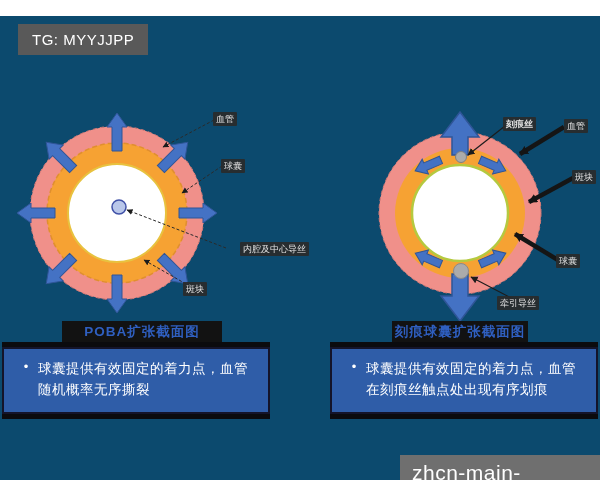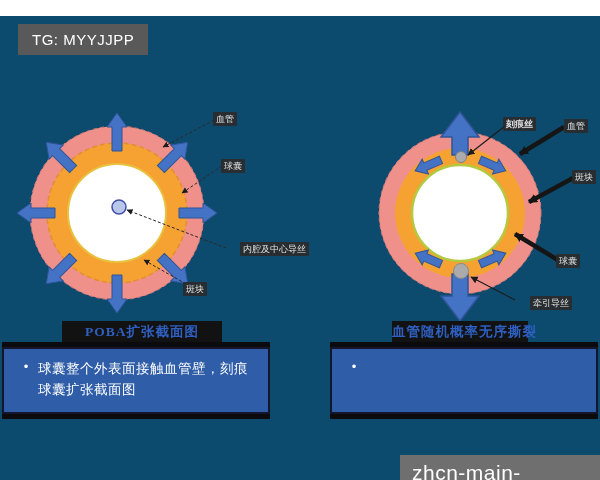--- a/index.html
+++ b/index.html
@@ -7,21 +7,21 @@
           font-family:"Liberation Sans", sans-serif;margin-top:16px;}
   .badge{position:absolute;background:#595959;color:#fff;font-size:15px;
          padding:7px 14px;letter-spacing:0.5px;}
   #tg-badge{left:18px;top:8px;}
   #watermark{left:400px;top:439px;background:#6f6f6f;font-size:21px;padding:6px 12px;}
   svg{position:absolute;left:0;top:0;}
   .chip{position:absolute;background:rgba(42,42,42,0.92);color:#e3e3e3;font-size:9px;
         line-height:12px;padding:1px 3px;white-space:nowrap;border-radius:1px;z-index:5;}
   .title-chip{position:absolute;background:#121212;color:#2f5fc0;font-weight:bold;
         font-size:13.5px;text-align:center;line-height:21px;height:21px;z-index:5;
-        letter-spacing:1px;white-space:nowrap;font-family:Liberation Serif, serif;}
+        letter-spacing:1px;white-space:nowrap;}
   #left-title{left:62px;top:305px;width:160px;}
   #right-title{left:392px;top:305px;width:136px;}
   .note-box{position:absolute;top:331px;height:67px;width:268px;background:#2f5da8;
         border:2px solid #14142a;box-shadow:0 5px 0 #0b0b0e, 0 -5px 0 #0b0b0e;
         color:#fff;display:flex;box-sizing:border-box;padding:10px 8px 6px 10px;}
   #note-left{left:2px;}
   #note-right{left:330px;}
   .note-bullet{width:24px;flex:0 0 24px;text-align:center;font-size:13px;}
   .note-text{flex:1;font-size:13.5px;line-height:1.55;letter-spacing:0.5px;}
 </style>
@@ -92,28 +92,29 @@
 
   <div class="chip" style="left:213px;top:96px;">血管</div>
   <div class="chip" style="left:221px;top:143px;">球囊</div>
   <div class="chip" style="left:240px;top:226px;">内腔及中心导丝</div>
   <div class="chip" style="left:183px;top:266px;">斑块</div>
 
   <div class="chip" style="left:503px;top:101px;font-weight:bold;">刻痕丝</div>
   <div class="chip" style="left:564px;top:103px;">血管</div>
   <div class="chip" style="left:572px;top:154px;">斑块</div>
   <div class="chip" style="left:556px;top:238px;">球囊</div>
-  <div class="chip" style="left:530px;top:280px;">牵引导丝</div>
+  <div class="chip" style="left:497px;top:280px;">牵引导丝</div>
 
   <div class="title-chip" id="left-title">POBA扩张截面图</div>
-  <div class="title-chip" id="right-title">血管随机概率无序撕裂</div>
+  <div class="title-chip" id="right-title">刻痕球囊扩张截面图</div>
 
   <div class="note-box" id="note-left">
     <span class="note-bullet">•</span>
-    <span class="note-text">球囊整个外表面接触血管壁，刻痕球囊扩张截面图</span>
+    <span class="note-text">球囊提供有效固定的着力点，血管随机概率无序撕裂</span>
   </div>
   <div class="note-box" id="note-right">
     <span class="note-bullet">•</span>
+    <span class="note-text">球囊提供有效固定的着力点，血管在刻痕丝触点处出现有序划痕</span>
   </div>
 
   <div class="badge" id="watermark">zhcn-main-9you.com</div>
 
 </div>
 
 </body></html>

